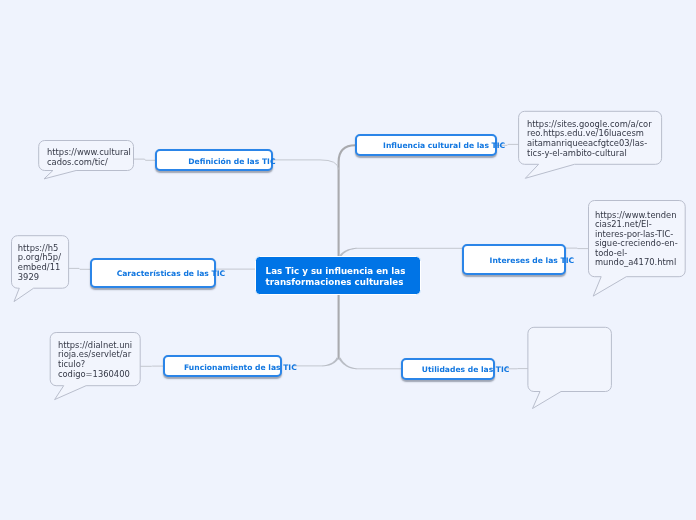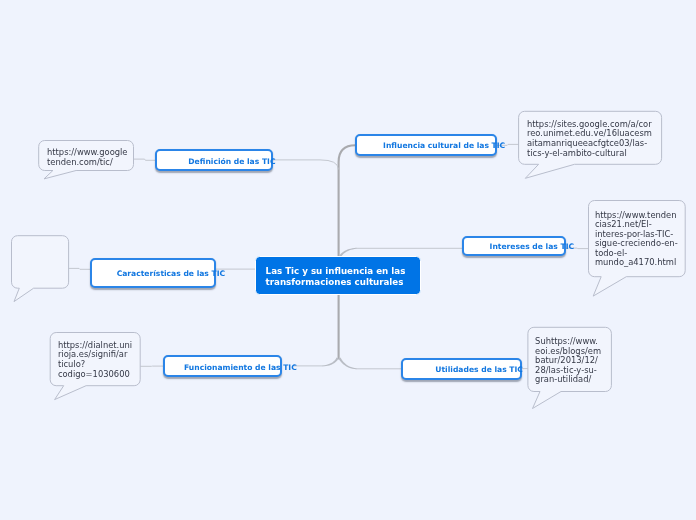--- a/index.html
+++ b/index.html
@@ -67,23 +67,23 @@
   </svg>
 
   <div class="center-node" style="left:254.8px;top:256.2px;width:166.2px;height:38.9px">
     <span class="l1">Las Tic y su influencia en las</span>
     <span class="l2">transformaciones culturales</span>
   </div>
 
   <div class="topic-node" style="left:154.9px;top:149.3px;width:118px;height:22.1px">Definición de las TIC</div>
   <div class="topic-node" style="left:355.4px;top:134.2px;width:141.5px;height:22px">Influencia cultural de las TIC</div>
   <div class="topic-node" style="left:89.9px;top:258px;width:126px;height:30px">Características de las TIC</div>
-  <div class="topic-node" style="left:461.7px;top:236px;width:104.3px;height:20px">Intereses de las TIC</div>
+  <div class="topic-node" style="left:461.7px;top:244px;width:104.3px;height:31px">Intereses de las TIC</div>
   <div class="topic-node" style="left:162.9px;top:355.4px;width:119px;height:21.8px">Funcionamiento de las TIC</div>
-  <div class="topic-node" style="left:400.6px;top:357.8px;width:121px;height:22px">Utilidades de las TIC</div>
+  <div class="topic-node" style="left:400.6px;top:357.8px;width:94px;height:22px">Utilidades de las TIC</div>
 
-  <div class="note-text" style="left:47px;top:147px"><span>https://www.google</span><span>tenden.com/tic/</span></div>
-  <div class="note-text" style="left:527px;top:118.9px"><span>https://sites.google.com/a/cor</span><span>reo.unimet.edu.ve/16luacesm</span><span>aitamanriqueeacfgtce03/las-</span><span>tics-y-el-ambito-cultural</span></div>
+  <div class="note-text" style="left:47px;top:147px"><span>https://www.cultural</span><span>cados.com/tic/</span></div>
+  <div class="note-text" style="left:527px;top:118.9px"><span>https://sites.google.com/a/cor</span><span>reo.https.edu.ve/16luacesm</span><span>aitamanriqueeacfgtce03/las-</span><span>tics-y-el-ambito-cultural</span></div>
+  <div class="note-text" style="left:17.8px;top:242.8px"><span>https://h5</span><span>p.org/h5p/</span><span>embed/11</span><span>3929</span></div>
   <div class="note-text" style="left:594.9px;top:209.5px"><span>https://www.tenden</span><span>cias21.net/El-</span><span>interes-por-las-TIC-</span><span>sigue-creciendo-en-</span><span>todo-el-</span><span>mundo_a4170.html</span></div>
-  <div class="note-text" style="left:57.9px;top:339.9px"><span>https://dialnet.uni</span><span>rioja.es/signifi/ar</span><span>ticulo?</span><span>codigo=1030600</span></div>
-  <div class="note-text" style="left:535.1px;top:336px"><span>Suhttps://www.</span><span>eoi.es/blogs/em</span><span>batur/2013/12/</span><span>28/las-tic-y-su-</span><span>gran-utilidad/</span></div>
+  <div class="note-text" style="left:57.9px;top:339.9px"><span>https://dialnet.uni</span><span>rioja.es/servlet/ar</span><span>ticulo?</span><span>codigo=1360400</span></div>
 
 </div>
 
 </body></html>

